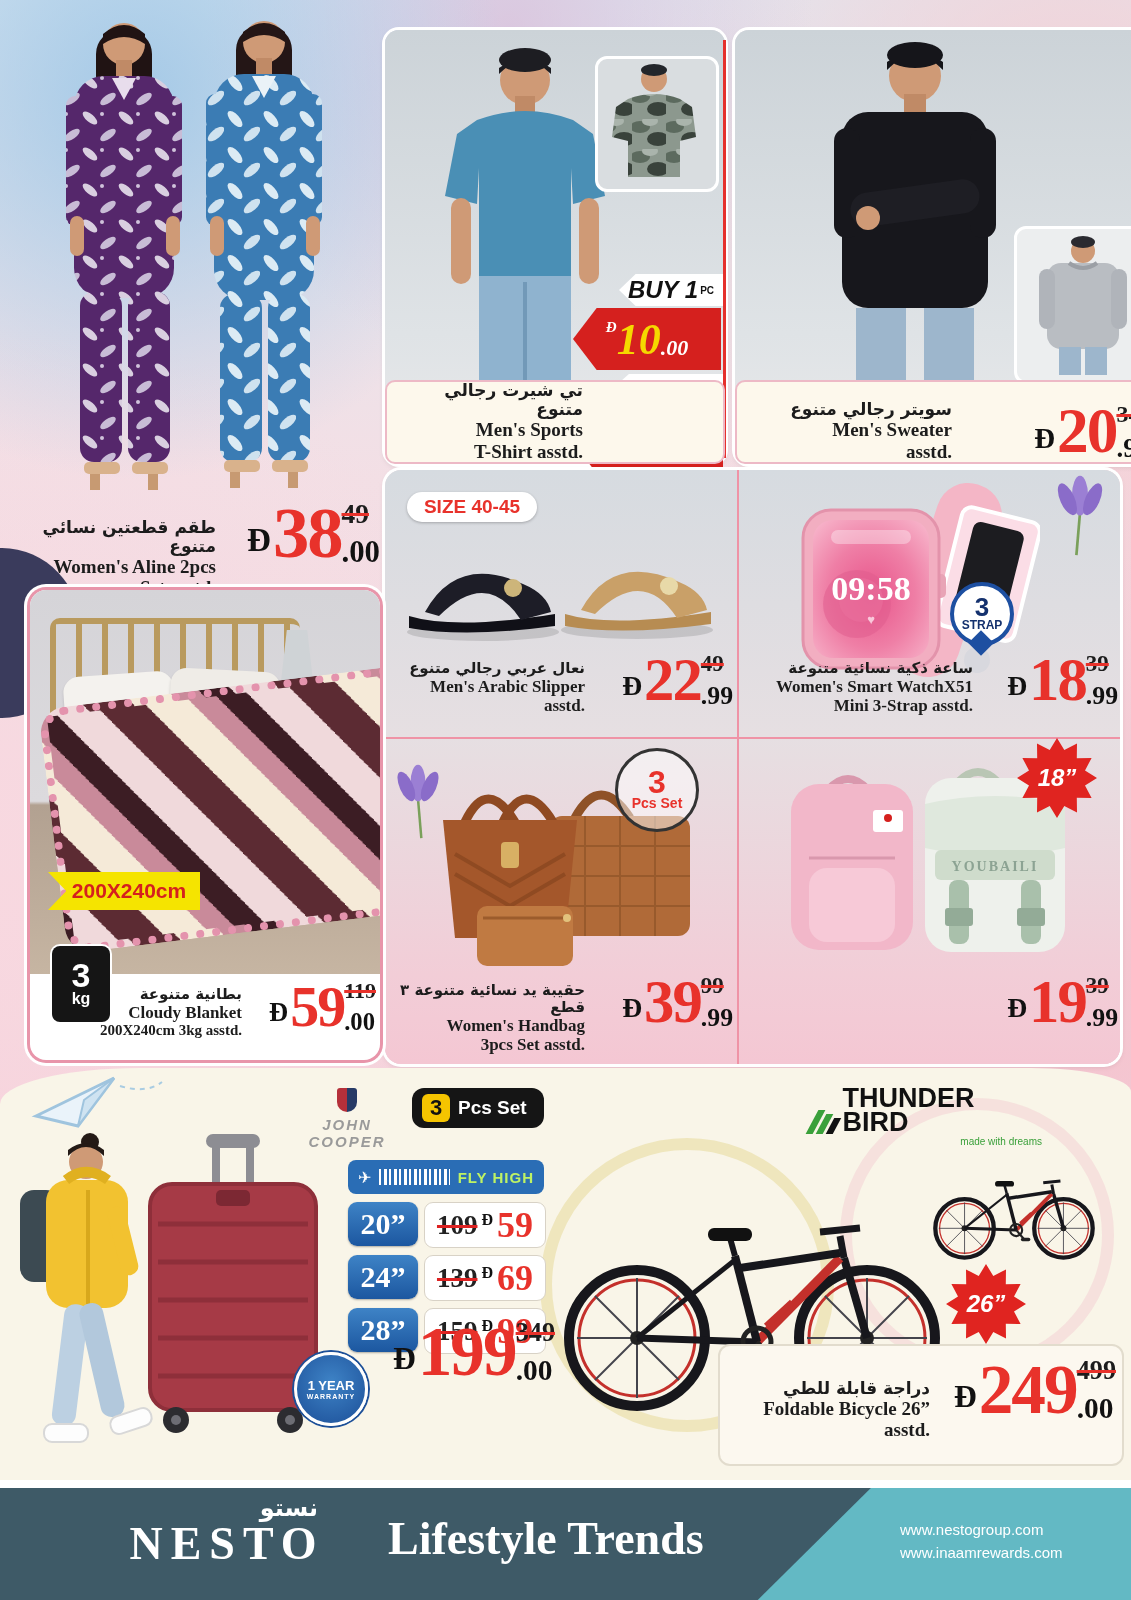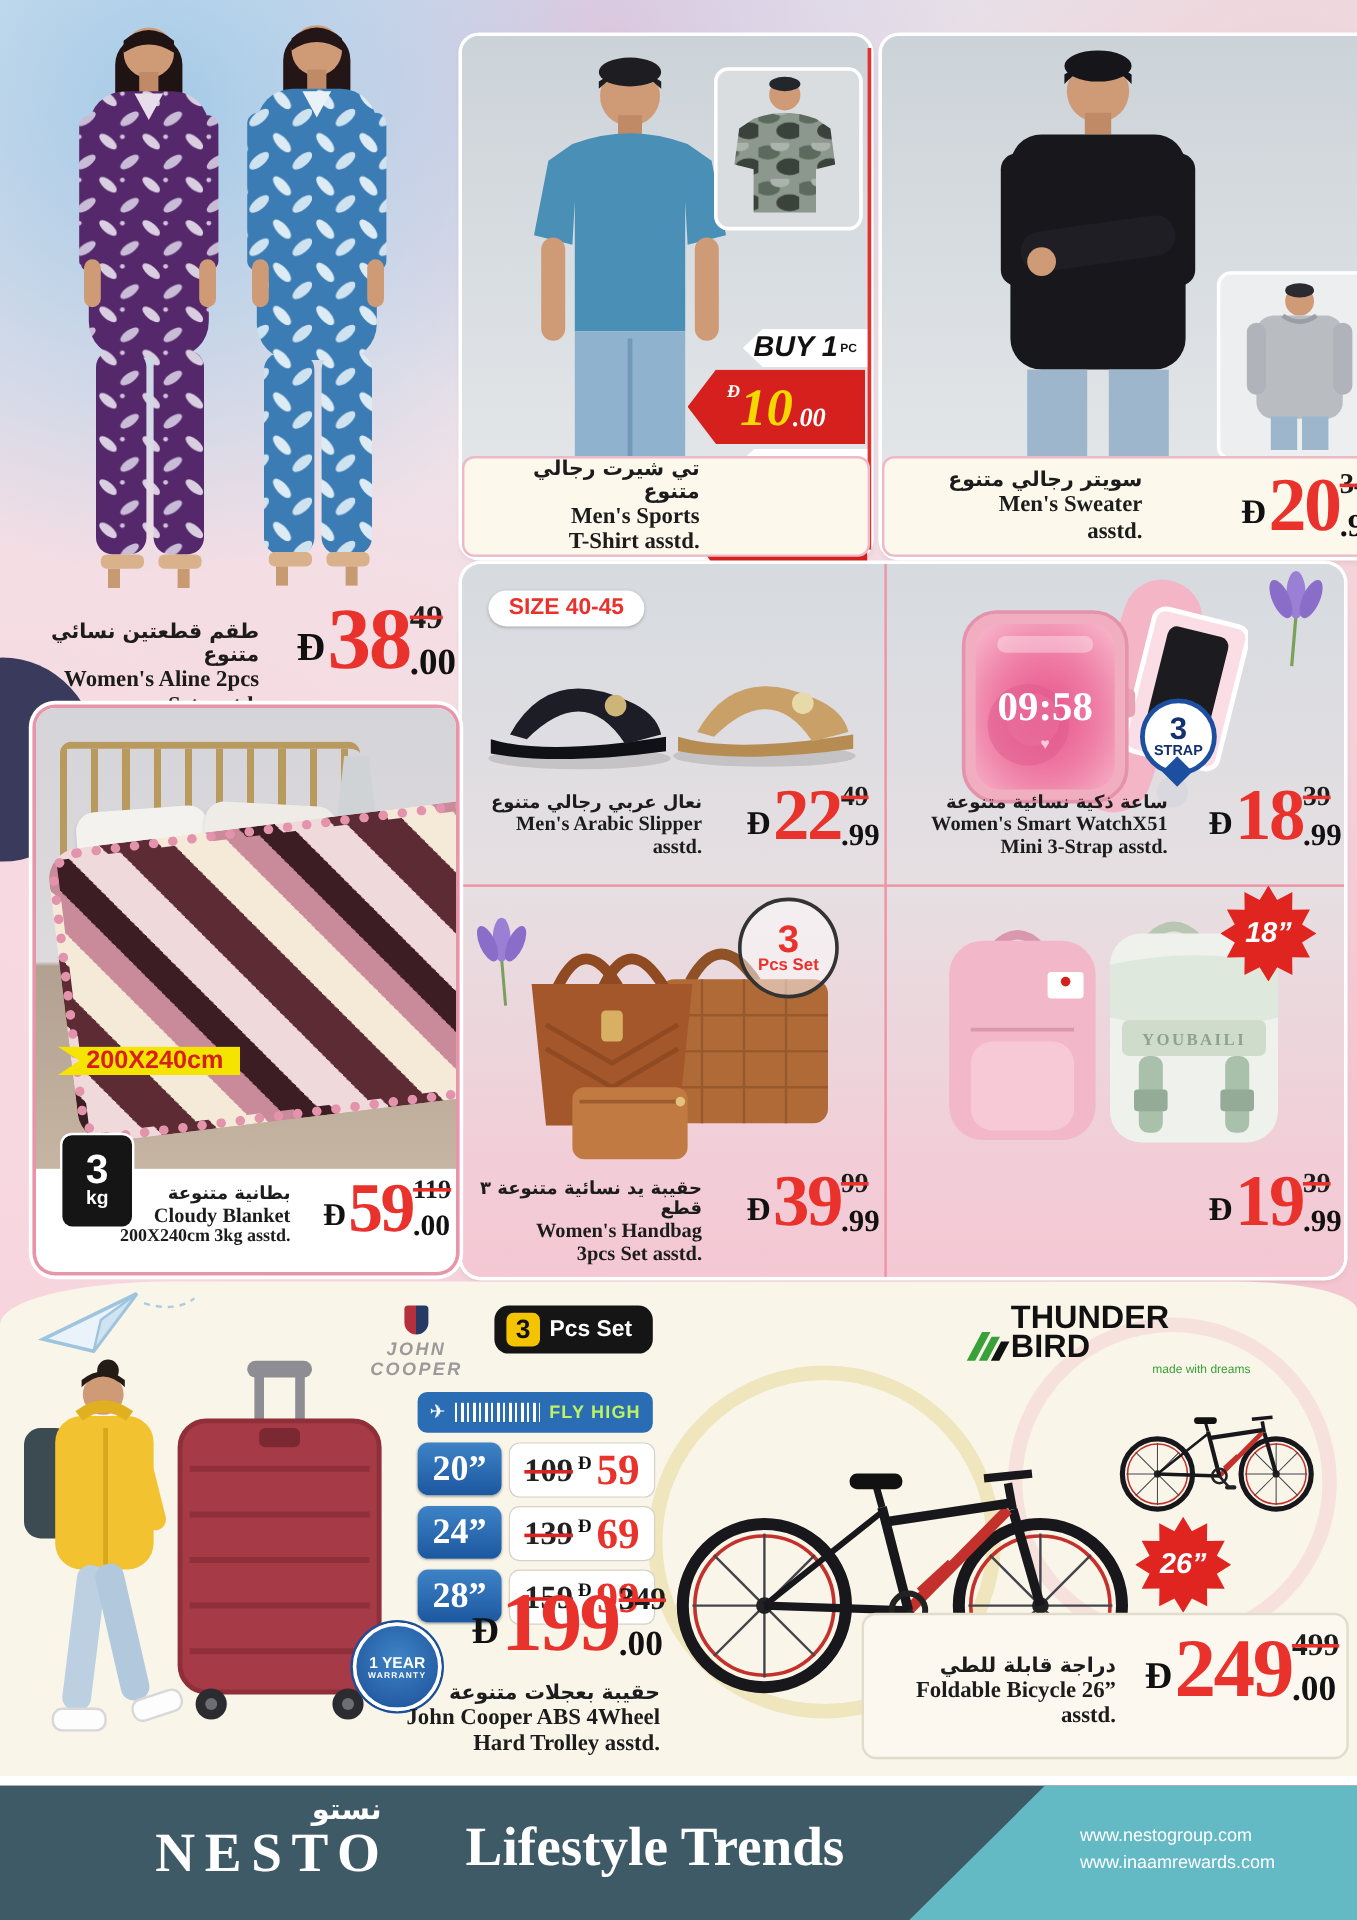--- a/index.html
+++ b/index.html
@@ -10,21 +10,21 @@
       radial-gradient(45% 35% at 45% 2%, rgba(216,185,215,.7) 0%, rgba(216,185,215,0) 60%),
       radial-gradient(60% 45% at 95% 10%, rgba(247,205,210,.9) 0%, rgba(247,205,210,0) 70%),
       radial-gradient(70% 50% at 0% 55%, rgba(248,216,224,.9) 0%, rgba(248,216,224,0) 70%),
       radial-gradient(80% 60% at 100% 60%, rgba(244,195,206,.95) 0%, rgba(244,195,206,0) 75%),
       linear-gradient(180deg,#dfe9f2 0%,#f3dfe5 30%,#f6d9e0 55%,#f4cdd8 75%,#f2c8d4 100%);}
   .abs{position:absolute;}
   
   .card{position:absolute;border-radius:14px;background:linear-gradient(180deg,#ccd3d8 0%,#dfe3e6 70%,#e9e9ea 100%);
     box-shadow:0 0 0 3px #fff,0 2px 6px rgba(0,0,0,.15);}
   .strip{position:absolute;left:0;right:0;bottom:0;height:84px;background:#fdf8ec;border:2px solid #edb9c6;
-    border-radius:10px;display:flex;align-items:center;justify-content:flex-end;box-sizing:border-box;padding:13px 14px;}
+    border-radius:10px;display:flex;align-items:flex-end;justify-content:flex-end;box-sizing:border-box;padding:0 14px;}
   
   .label{text-align:right;color:#1c1c1c;line-height:1.12;}
   .label .ar{font-family:"DejaVu Sans",sans-serif;font-weight:700;font-size:17px;direction:rtl;}
   .label .en{font-family:"Liberation Serif",serif;font-weight:700;font-size:19px;}
   .label.small .ar{font-size:15px}.label.small .en{font-size:17px}
   
   .price{--s:1;display:flex;align-items:flex-start;justify-content:flex-end;}
   .price .cur{font:900 calc(30px*var(--s))/1 "Liberation Serif",serif;color:#111;margin-top:calc(22px*var(--s));margin-right:2px;}
   .price .int{font:900 calc(66px*var(--s))/0.92 "Liberation Serif",serif;color:#e8322b;letter-spacing:-2px;}
   .price .pcol{display:flex;flex-direction:column;align-items:flex-start;justify-content:space-between;height:calc(62px*var(--s));}
@@ -399,22 +399,22 @@
            background:repeating-linear-gradient(90deg,#b99a5e 0 6px,transparent 6px 26px);
            border-top:6px solid #b99a5e;border-radius:10px 10px 0 0;"></div>
       <div class="abs" style="left:250px;top:40px;width:34px;height:60px;background:#cfd3d6;
            clip-path:polygon(20% 0,80% 0,100% 100%,0 100%);"></div>
       <div class="abs" style="left:34px;top:84px;width:110px;height:52px;background:#f4f2ee;border-radius:16px;transform:rotate(-4deg);box-shadow:0 2px 3px rgba(0,0,0,.15);"></div>
       <div class="abs" style="left:140px;top:80px;width:110px;height:52px;background:#efece7;border-radius:16px;transform:rotate(3deg);box-shadow:0 2px 3px rgba(0,0,0,.15);"></div>
       <div class="abs" style="left:8px;top:120px;width:360px;height:230px;transform:rotate(-7deg);transform-origin:left top;
            border-radius:26px;border:8px dotted #e493ad;
            background:repeating-linear-gradient(52deg,#f0d9db 0 34px,#5c2b33 34px 70px,#f5ead8 70px 104px,#c98a9a 104px 126px,#3c1d24 126px 150px);"></div>
     </div>
-    <div class="abs" style="left:18px;top:282px;width:152px;height:24px;background:#f5e400;
-         clip-path:polygon(0 0,100% 0,100% 100%,0 100%,12% 50%);display:flex;justify-content:center;">
+    <div class="abs" style="left:18px;top:282px;width:152px;height:38px;background:#f5e400;
+         clip-path:polygon(0 0,100% 0,100% 100%,0 100%,12% 50%);display:flex;align-items:center;justify-content:center;">
       <span style="font:800 21px 'Liberation Sans',sans-serif;color:#d5201e;margin-left:10px;">200X240cm</span>
     </div>
     <div class="abs" style="left:22px;top:356px;width:58px;height:76px;background:#151515;border-radius:8px;
          display:flex;flex-direction:column;align-items:center;justify-content:center;color:#fff;box-shadow:0 0 0 2px #fff;">
       <span style="font:800 34px/30px 'Liberation Sans',sans-serif;">3</span>
       <span style="font:700 16px 'Liberation Sans',sans-serif;">kg</span>
     </div>
     <div class="abs label small" style="left:64px;top:396px;width:148px;">
       <div class="ar" dir="rtl">بطانية متنوعة</div>
       <div class="en">Cloudy Blanket</div>
@@ -521,25 +521,20 @@
       <span style="font:700 7px 'Liberation Sans',sans-serif;letter-spacing:1px;">WARRANTY</span>
     </div>
 
     <div class="abs price" style="left:360px;top:252px;width:195px;--s:1.05;">
       <span class="cur">Đ</span>
       <span class="int">199</span>
       <span class="pcol">
         <span class="old">349</span>
         <span class="dec">.00</span>
       </span>
-    </div>
-    <div class="abs label" style="left:302px;top:334px;width:248px;">
-      <div class="ar" dir="rtl">حقيبة بعجلات متنوعة</div>
-      <div class="en">John Cooper ABS 4Wheel</div>
-      <div class="en">Hard Trolley asstd.</div>
     </div>
 
     <div class="abs" style="left:812px;top:18px;width:230px;">
       <div style="display:flex;align-items:flex-end;gap:2px;">
         <span style="display:inline-block;width:7px;height:24px;background:#3aa03a;transform:skewX(-28deg);"></span>
         <span style="display:inline-block;width:7px;height:20px;background:#3aa03a;transform:skewX(-28deg);"></span>
         <span style="display:inline-block;width:7px;height:16px;background:#111;transform:skewX(-28deg);"></span>
         <span style="font:800 27px/24px 'Liberation Sans',sans-serif;color:#111;letter-spacing:0;margin-left:4px;">THUNDER BIRD</span>
       </div>
       <div style="font:400 10px 'Liberation Sans',sans-serif;color:#3aa03a;text-align:right;margin-top:2px;">made with dreams</div>

